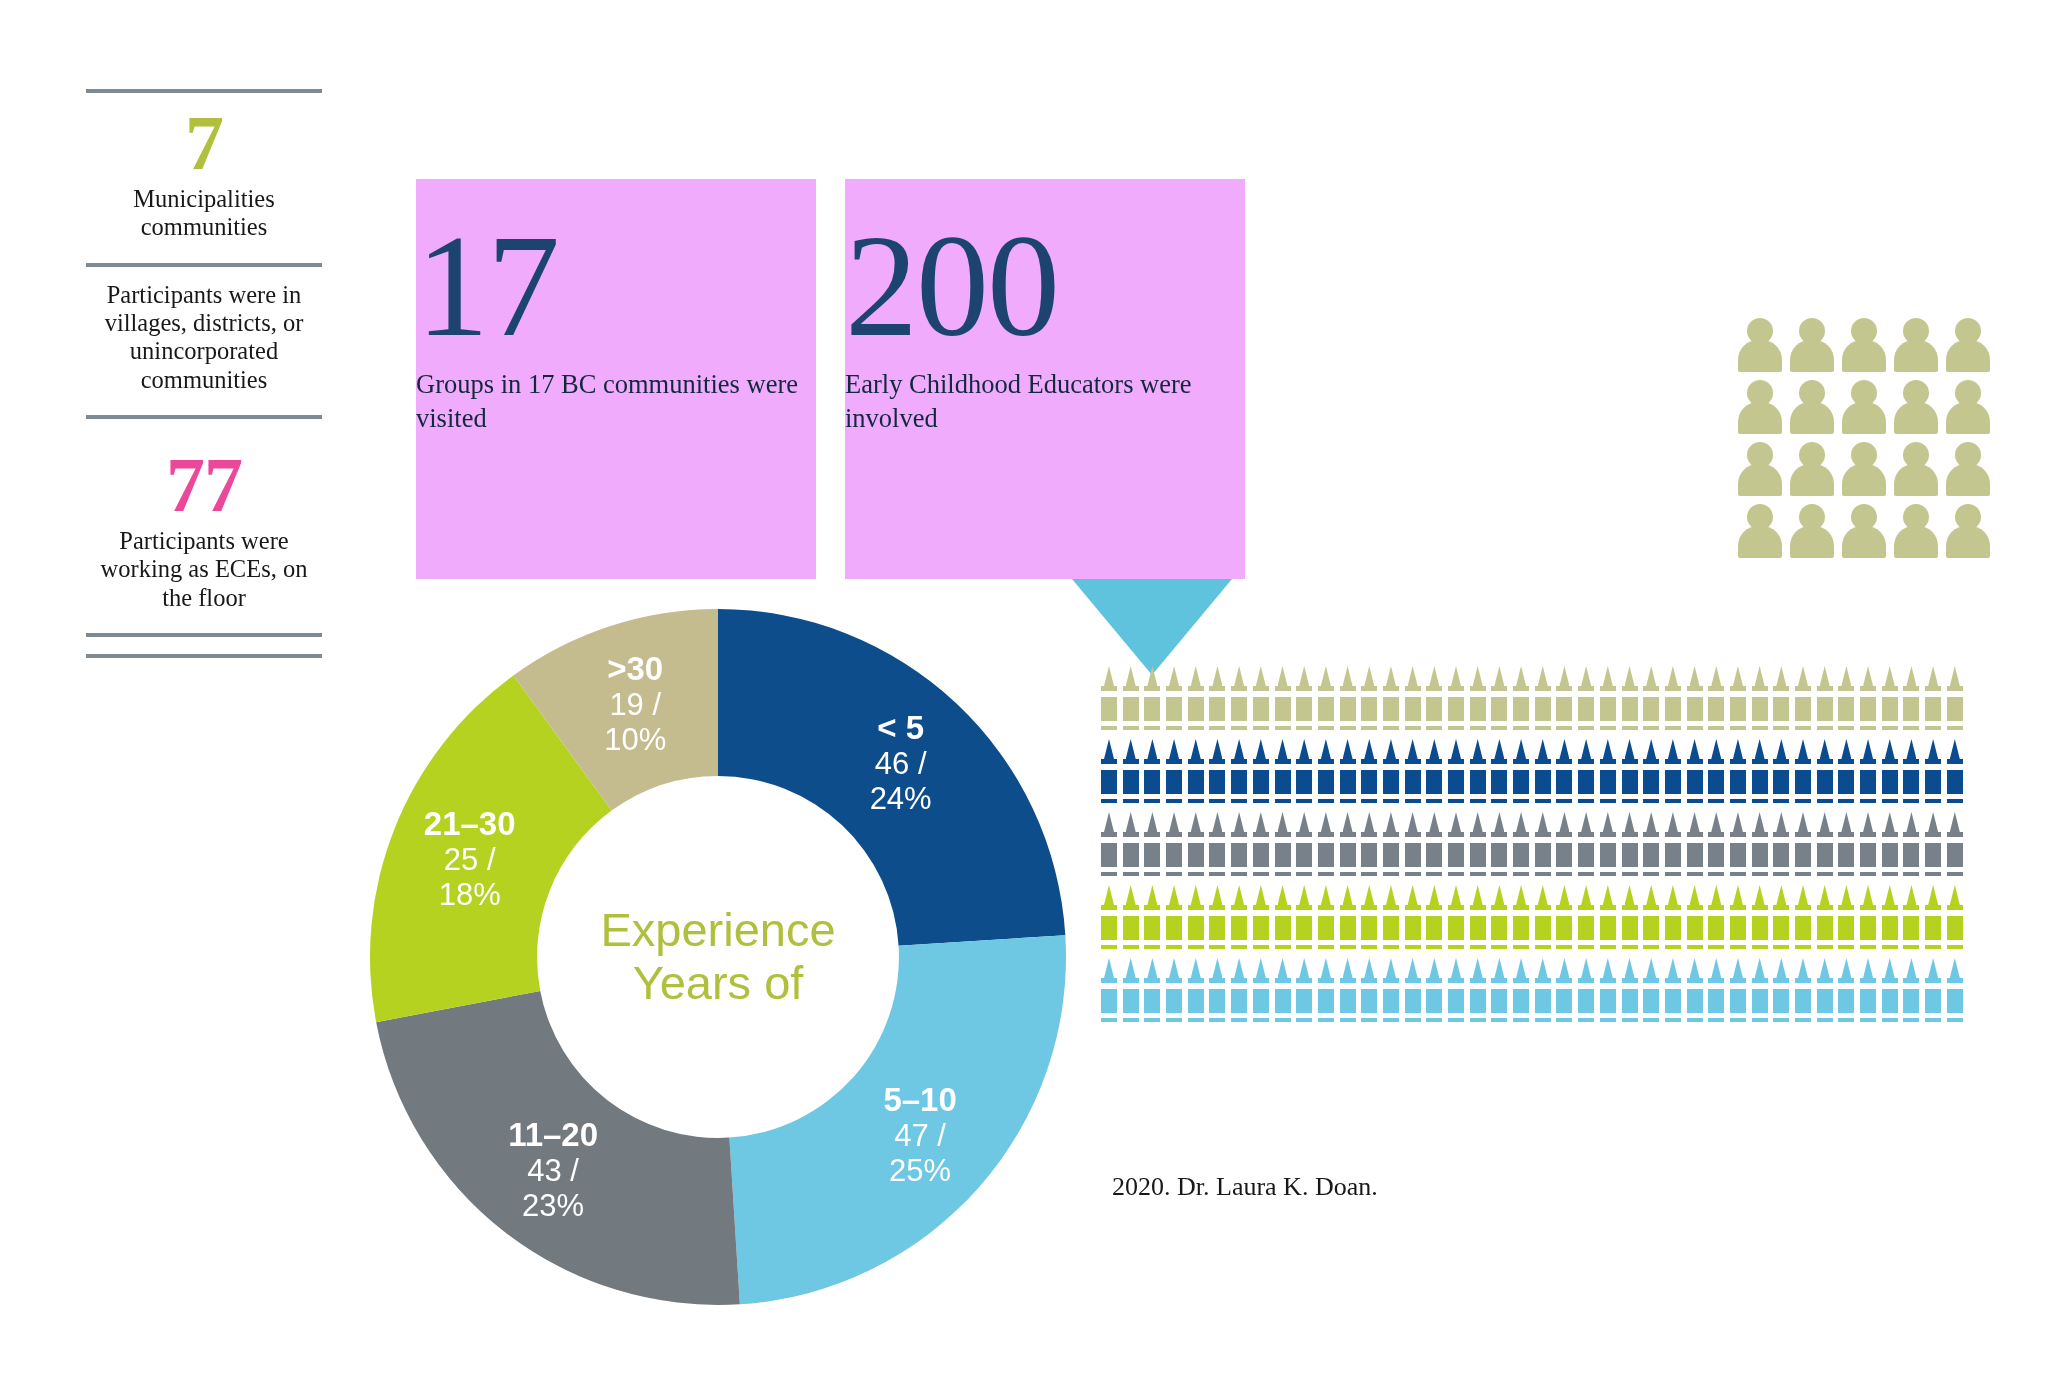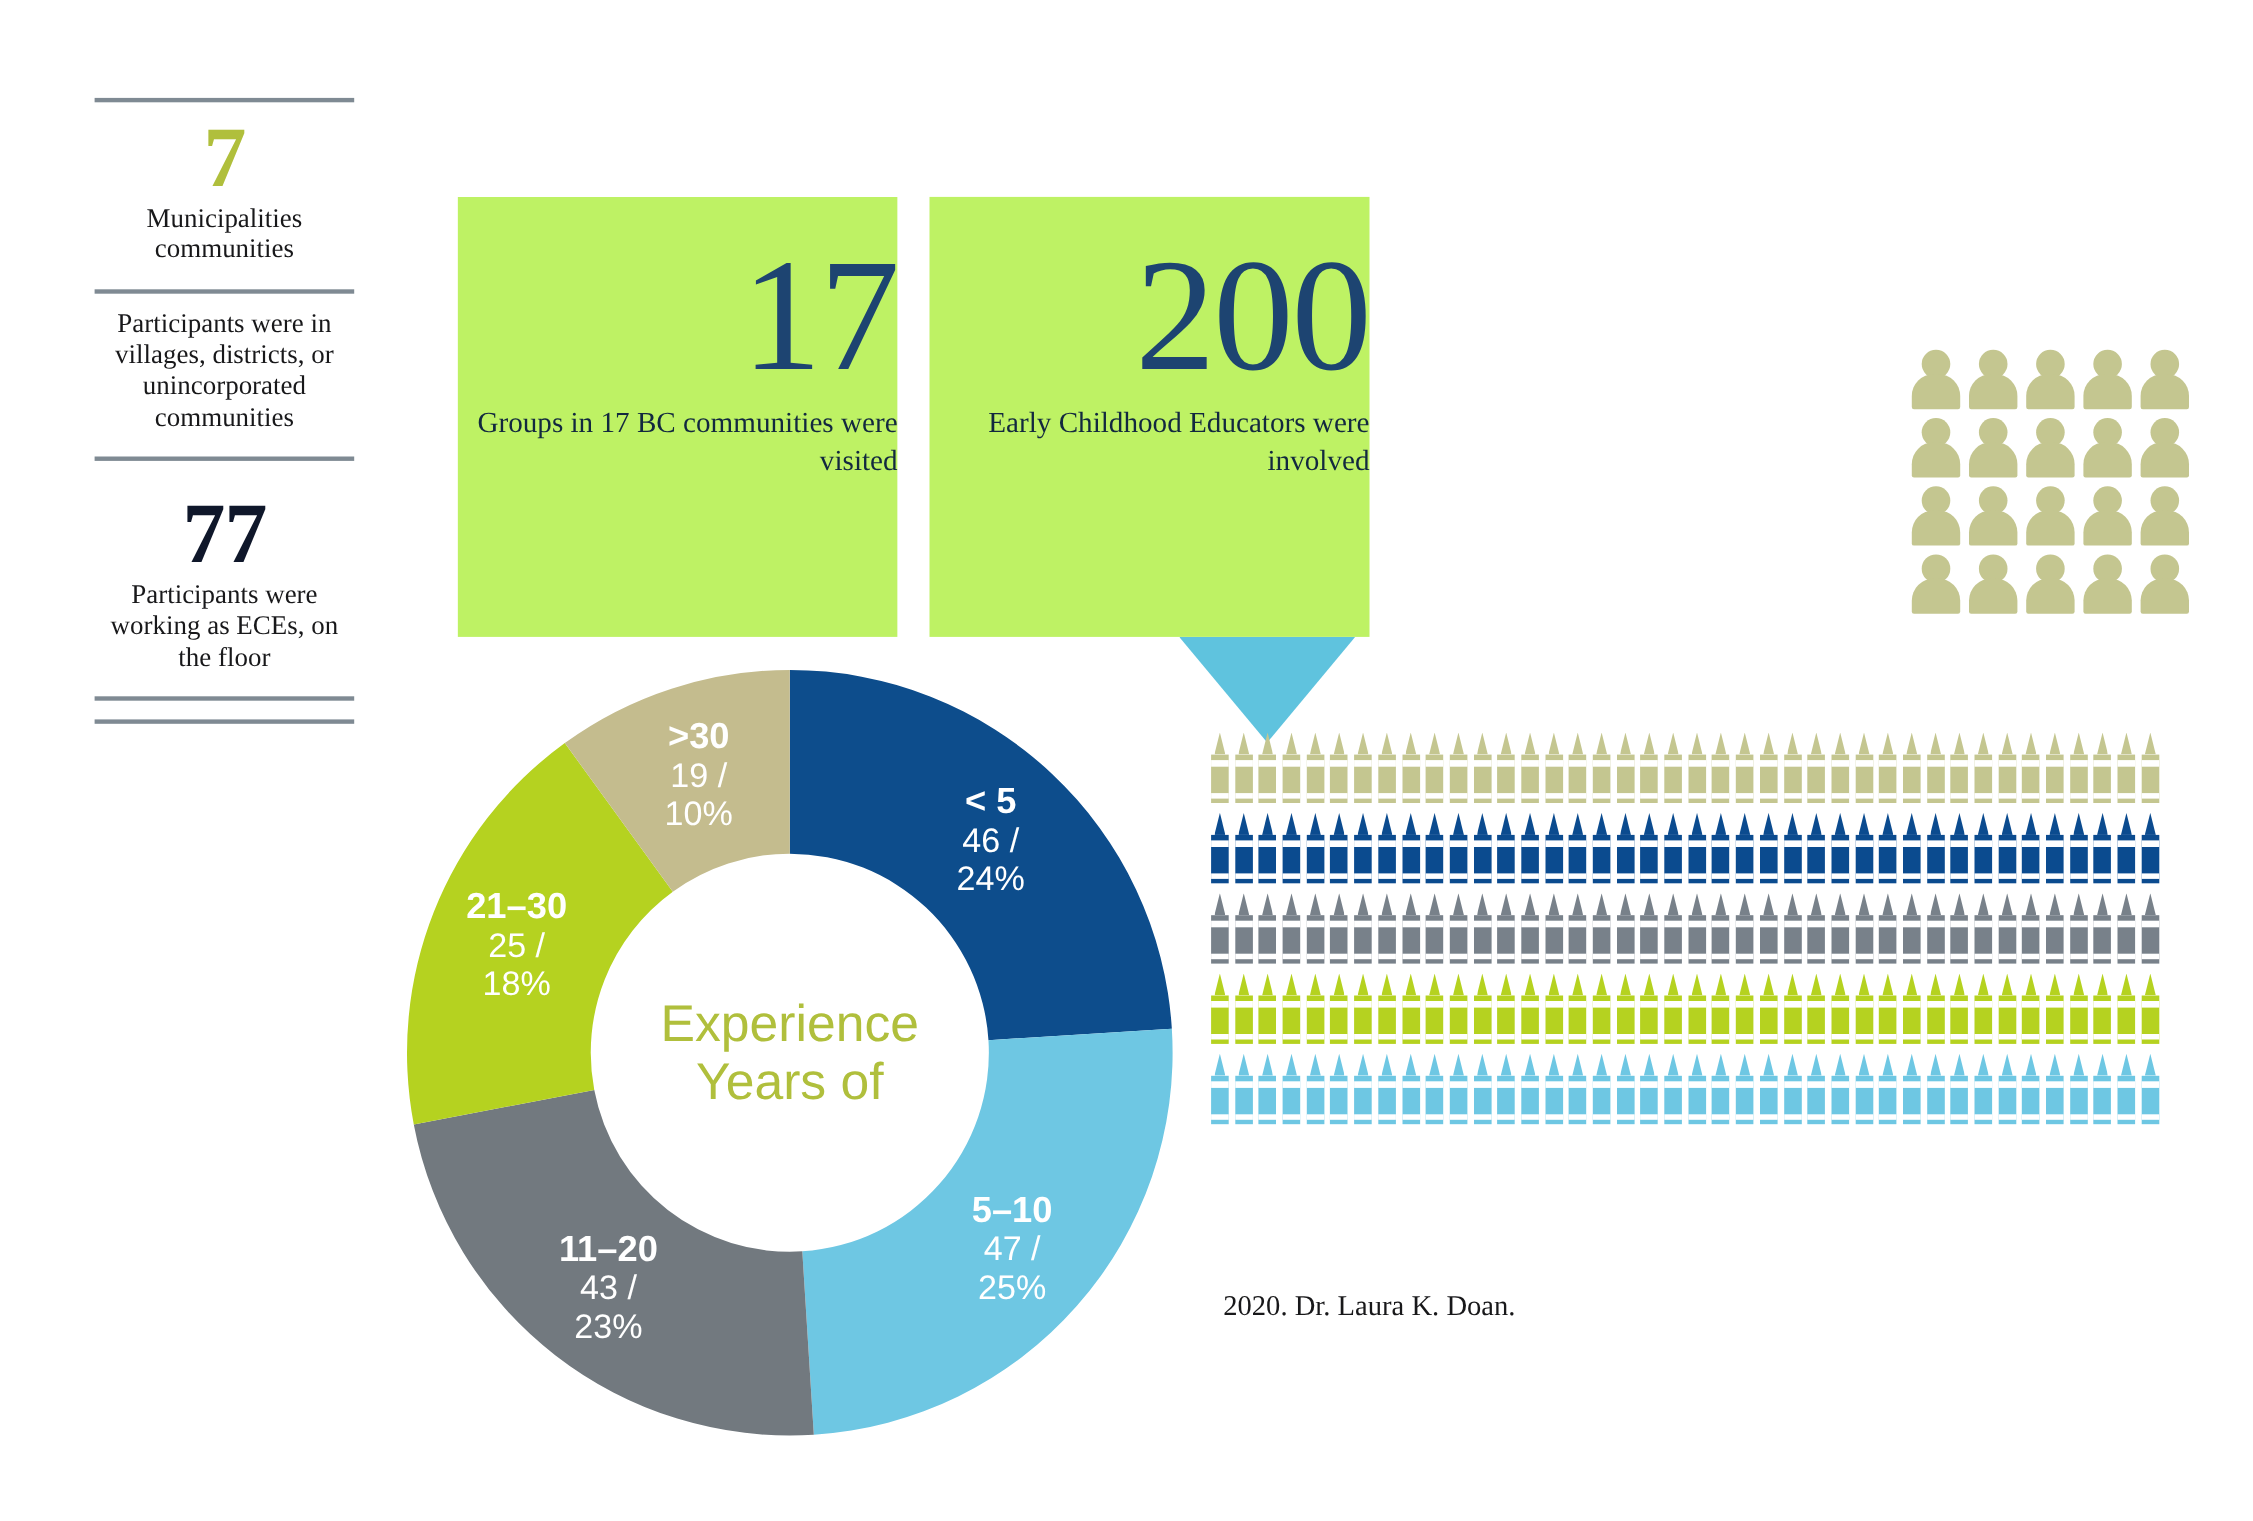--- a/index.html
+++ b/index.html
@@ -19,38 +19,38 @@
   }
   .stat-block { text-align: center; padding-bottom: 4px; }
   .stat-number {
     font-family: "Liberation Serif", serif;
     font-weight: bold;
     font-size: 78px;
     line-height: 0.92;
     letter-spacing: -1px;
   }
   .stat-number.green { color: #b0bf3c; }
-  .stat-number.navy  { color: #0f172a; margin-top: 30px; }
+  .stat-number.navy  { color: #ec4899; margin-top: 30px; }
   .stat-label {
     font-family: "Liberation Serif", serif;
     font-size: 24.5px;
     line-height: 1.16;
     color: #18181a;
     margin-top: 6px;
   }
   .stat-rule {
     height: 4px; background: #7f8a93;
     margin: 17px 0 14px 0;
   }
 
   
   .banner {
     position: absolute;
-    background: #bef264;
-    text-align: right;
+    background: #f0abfc;
+    text-align: left;
     color: #1d4471;
   }
   .banner-num {
     font-family: "Liberation Serif", serif;
     font-weight: normal;
     font-size: 146px;
     line-height: 1.0;
     letter-spacing: -2px;
     color: #1d4471;
   }

